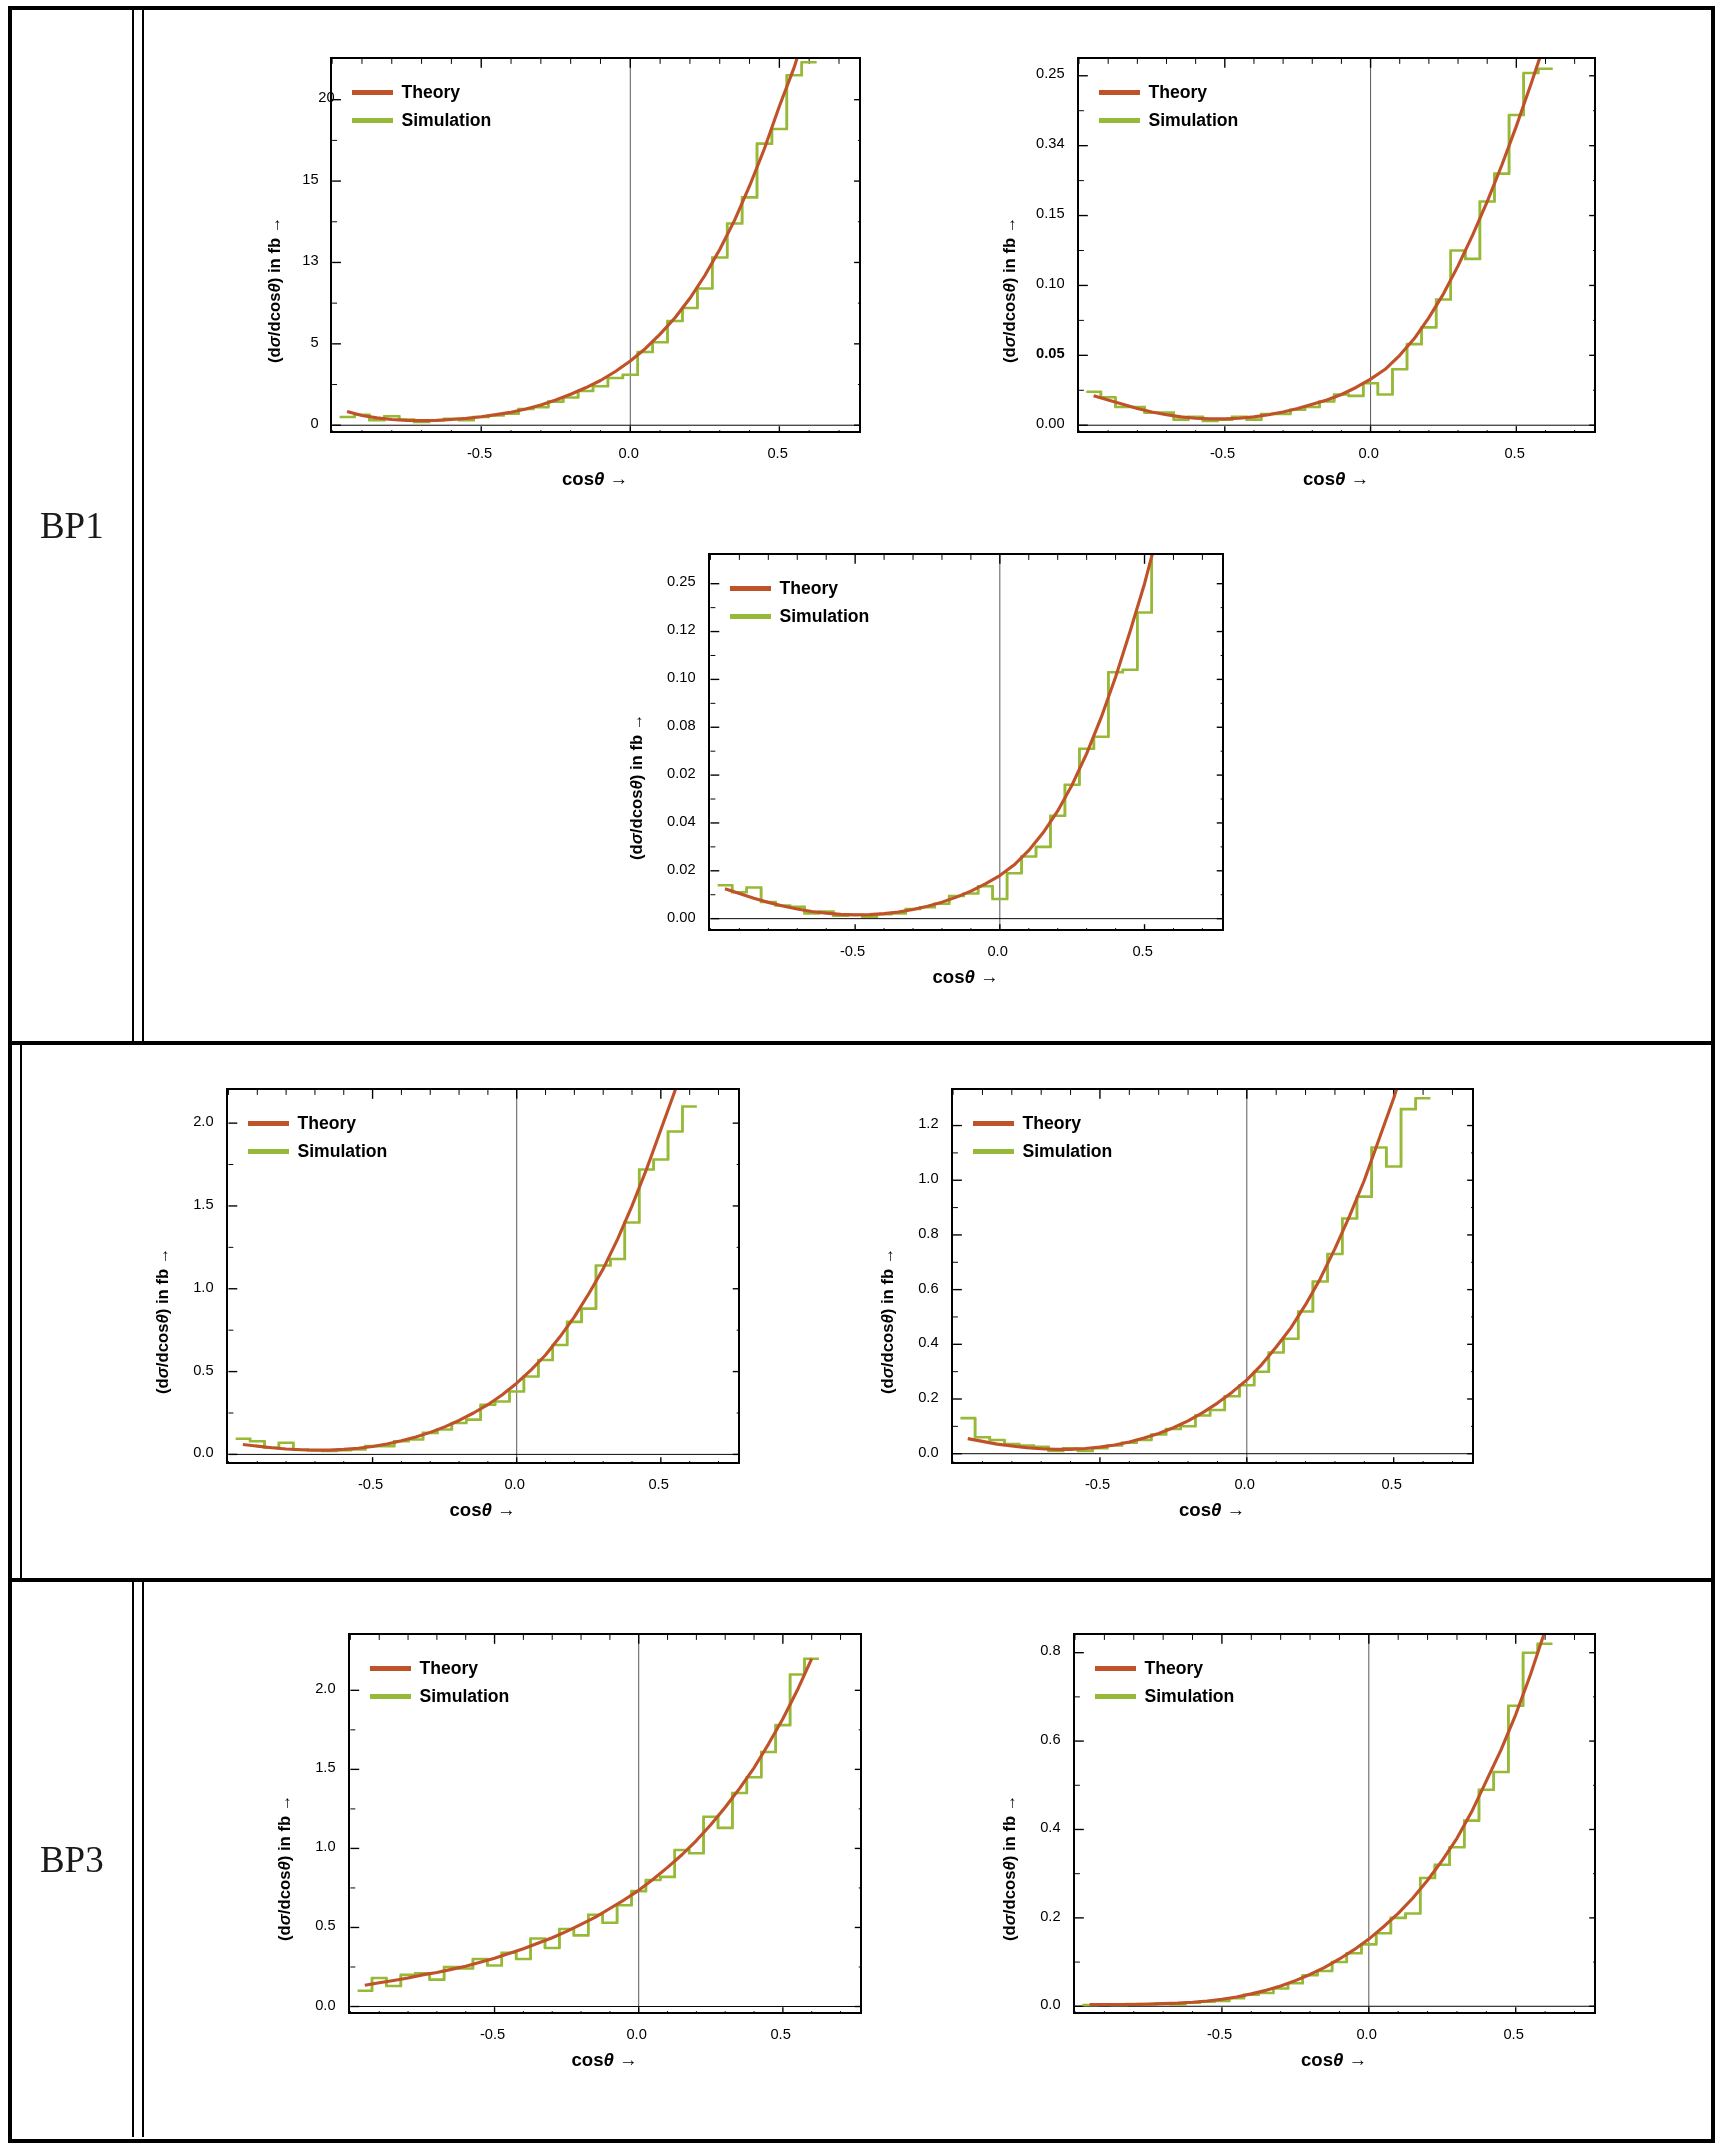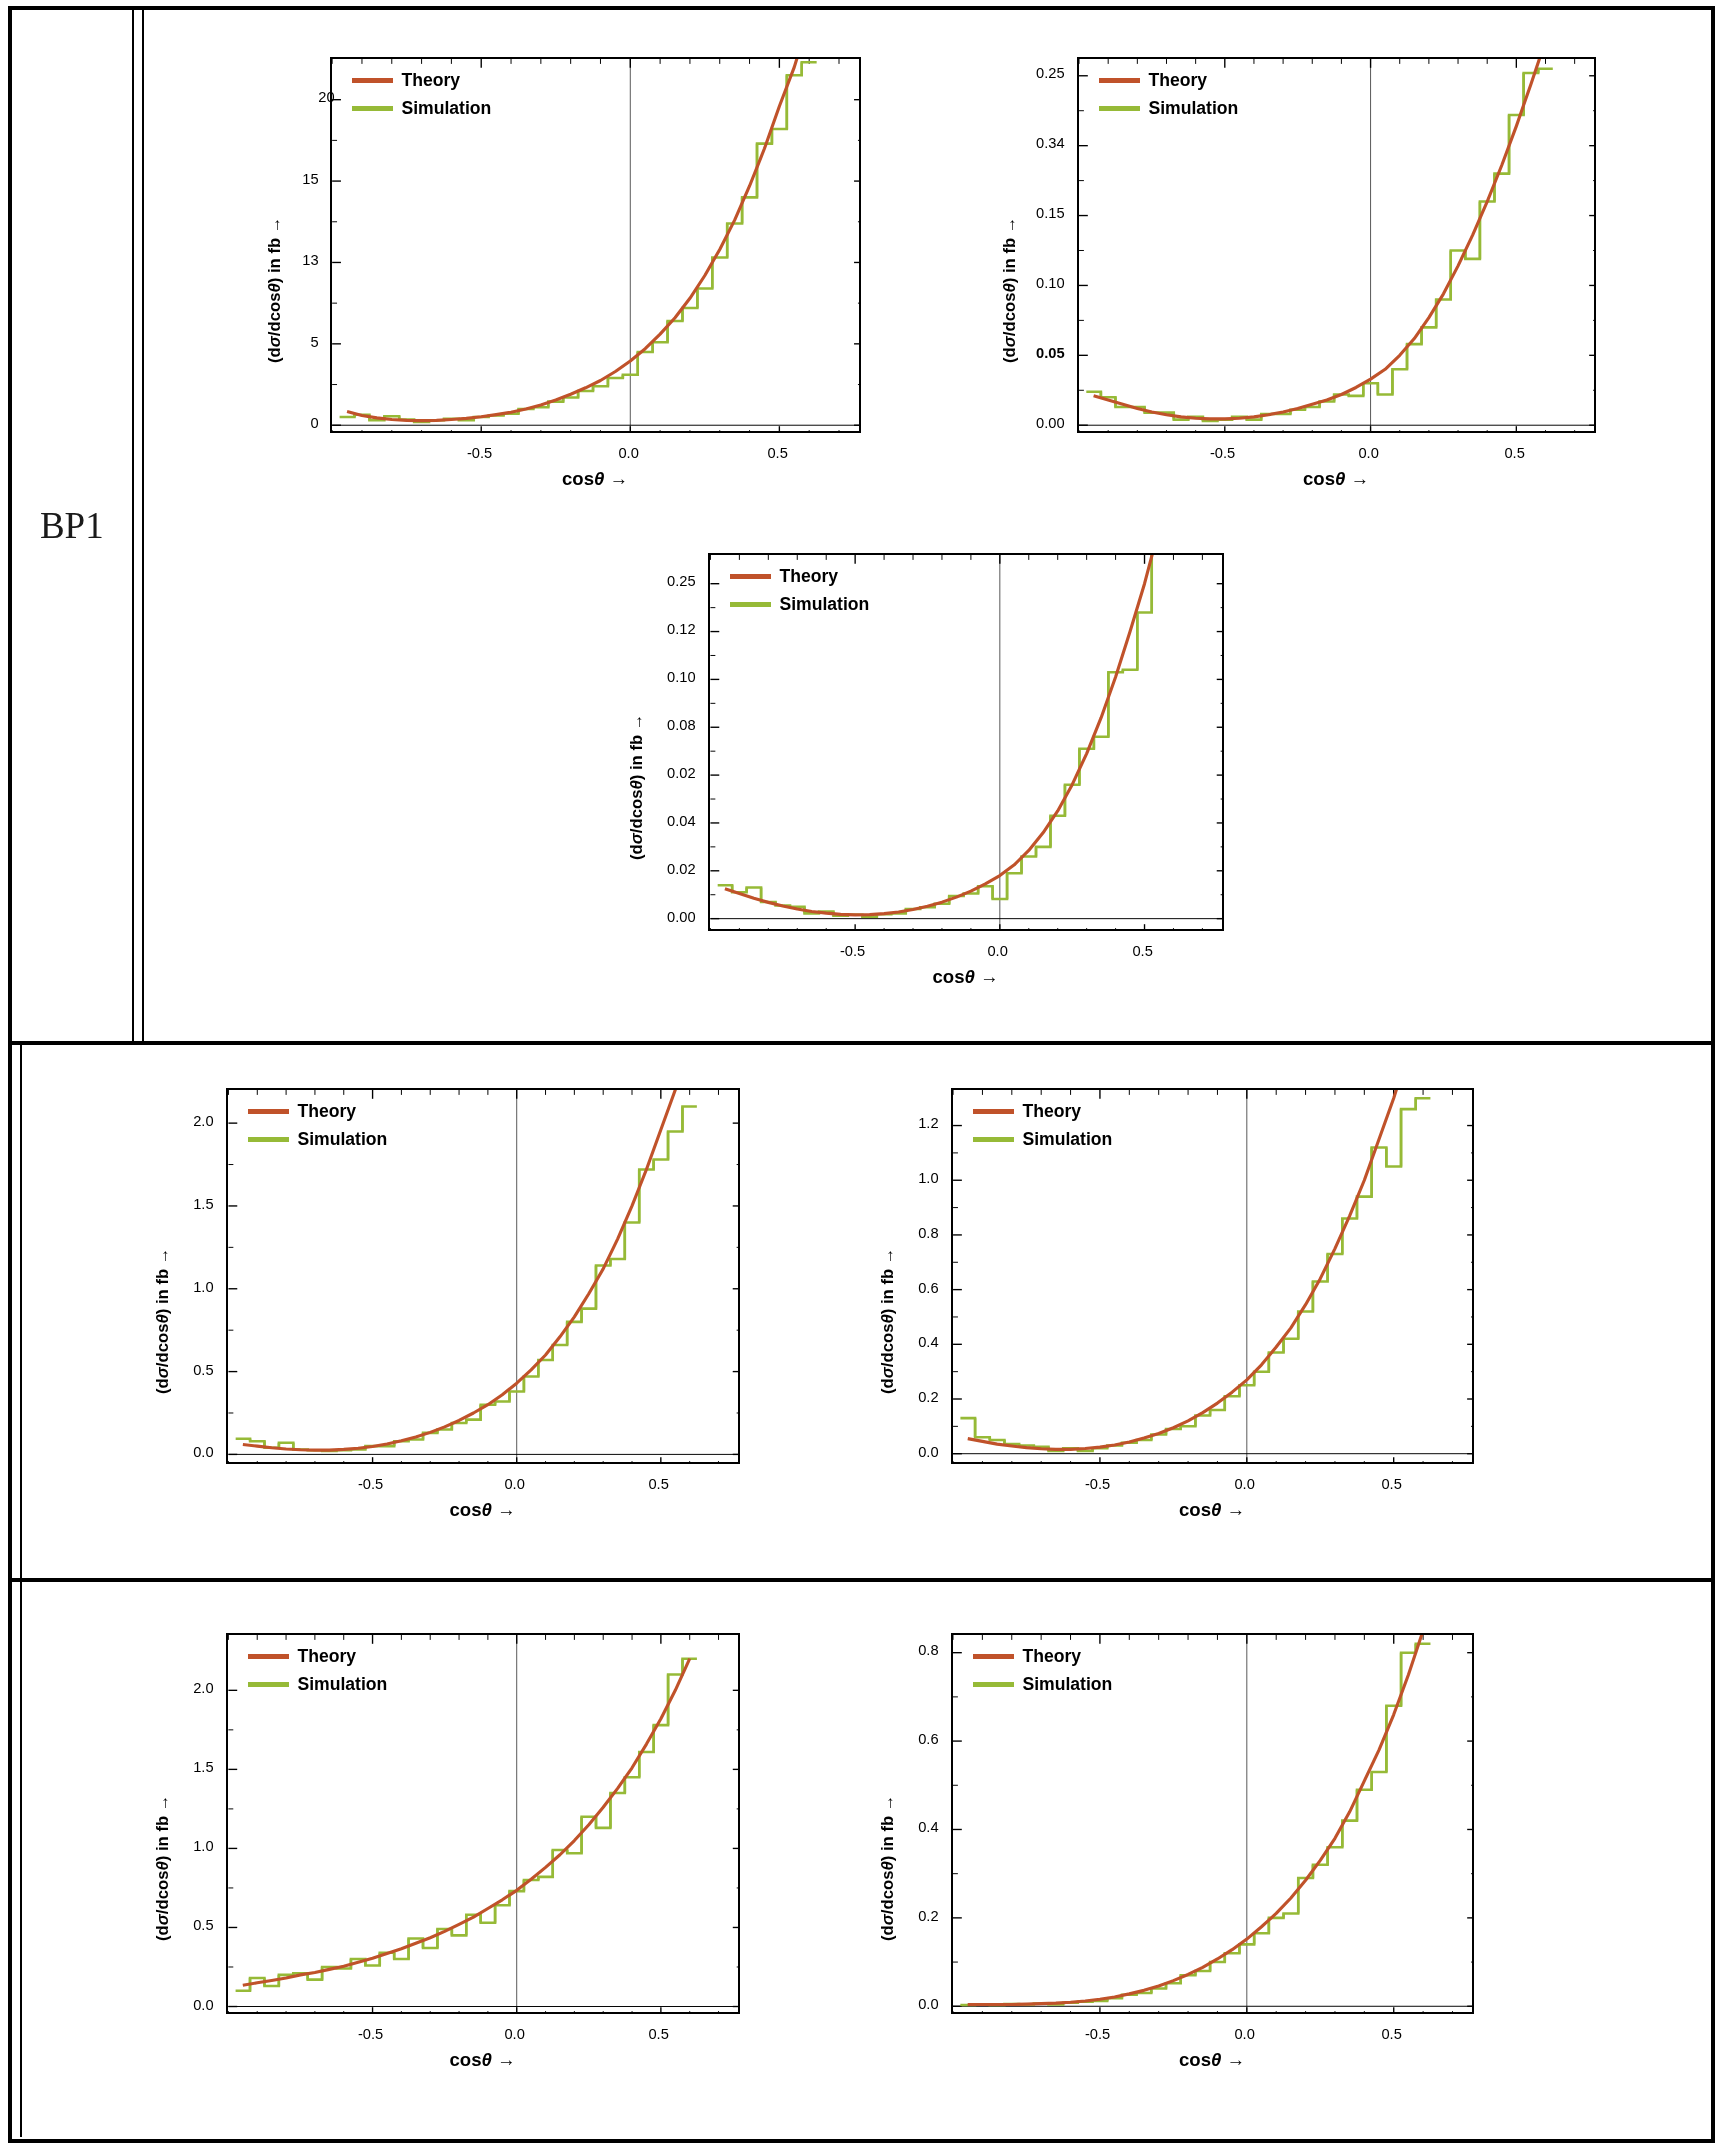--- a/index.html
+++ b/index.html
@@ -94,20 +94,21 @@
     color: #000;
     white-space: nowrap;
     transform-origin: 0 0;
     transform: rotate(-90deg);
   }
   .legend {
     position: absolute;
     display: flex;
     flex-direction: column;
     gap: 6.9px;
+    margin-top: 12px;
   }
   .legend-row {
     display: flex;
     align-items: center;
     gap: 8.8px;
   }
   .legend-swatch {
     width: 41px;
     height: 4.9px;
     display: inline-block;
@@ -747,20 +748,23 @@
             <div class="tick-label tick-y" style="left: 0px; width: 74px; top: 159px;">0.8</div>
             <div class="tick-label tick-y" style="left: 0px; width: 74px; top: 104px;">1.0</div>
             <div class="tick-label tick-y" style="left: 0px; width: 74px; top: 49px;">1.2</div>
             <div class="axis-title" style="left: 86px; width: 523px; top: 425px;">cos<span class="ital">θ</span> →</div>
             <div class="y-title" style="left: 13.7px; top: 320px;">(d<span class="ital">σ</span>/dcos<span class="ital">θ</span>) in fb →</div>
           </div>
       </div>
     </div>
 
     <div class="grid-row row-bp3">
+      <div class="label-cell">
+        <span class="bp-label">BP3</span>
+      </div>
       <div class="sep-cell"></div>
       <div class="plots-cell">
         <div class="plot" id="plot-bp3-a" style="left:118px; top:37px; width:617px; height:456px;">
             <div class="plot-frame" style="left: 86px; top: 13.7px; width: 514px; height: 381px;">
               <svg class="plot-svg" width="514" height="381" viewBox="0 0 524 389">
                 <line x1="294.38202247191015" x2="294.38202247191015" y1="0" y2="389" stroke="#555555" stroke-width="1"></line>
                 <line x1="0" x2="524" y1="379.3153526970954" y2="379.3153526970954" stroke="#000" stroke-width="1"></line>
                 <line x1="147.19101123595507" x2="147.19101123595507" y1="389" y2="380" stroke="#000" stroke-width="1.4"></line>
                 <line x1="147.19101123595507" x2="147.19101123595507" y1="0" y2="9" stroke="#000" stroke-width="1.4"></line>
                 <line x1="294.38202247191015" x2="294.38202247191015" y1="389" y2="380" stroke="#000" stroke-width="1.4"></line>

